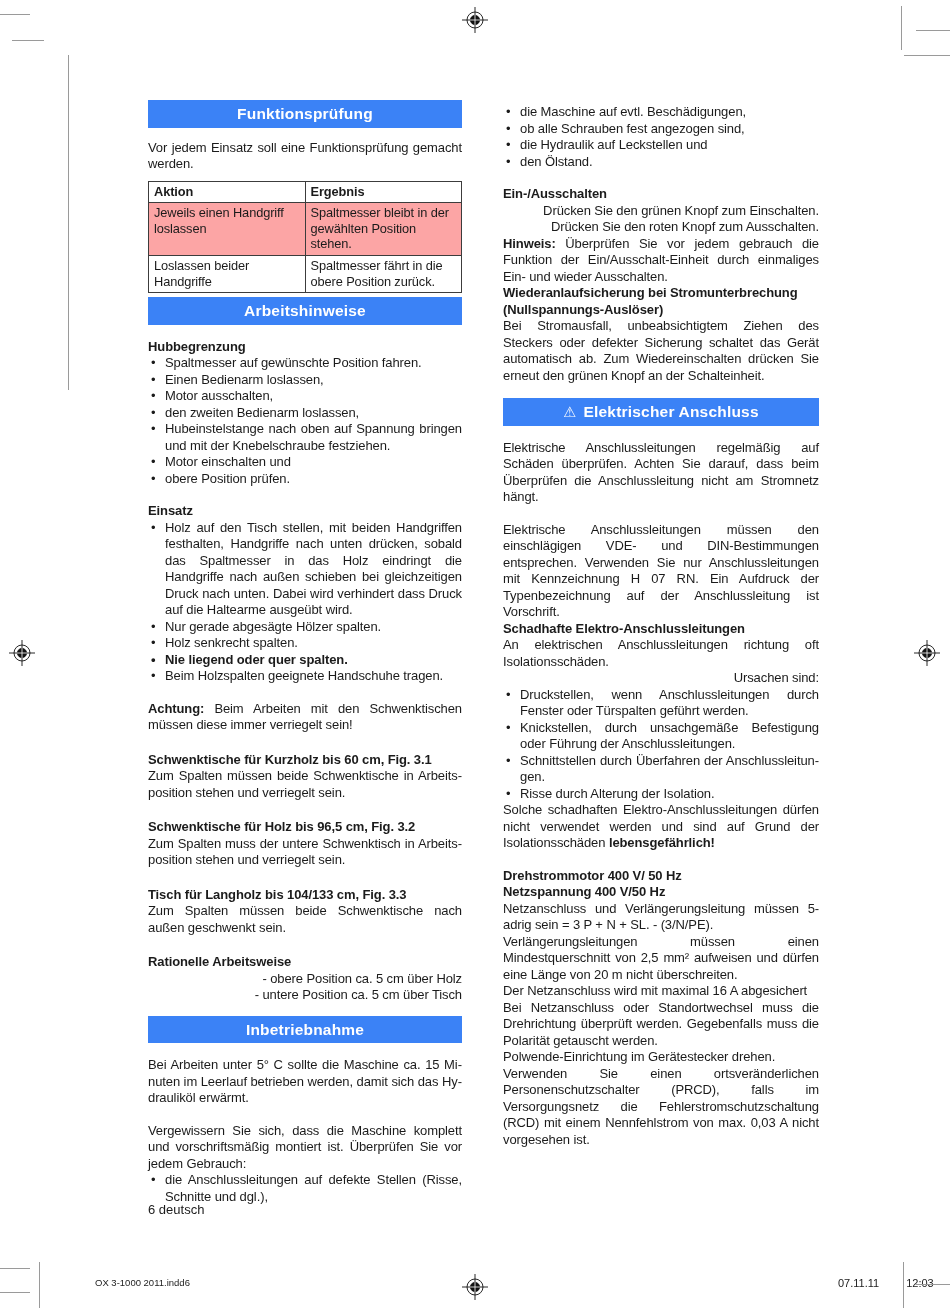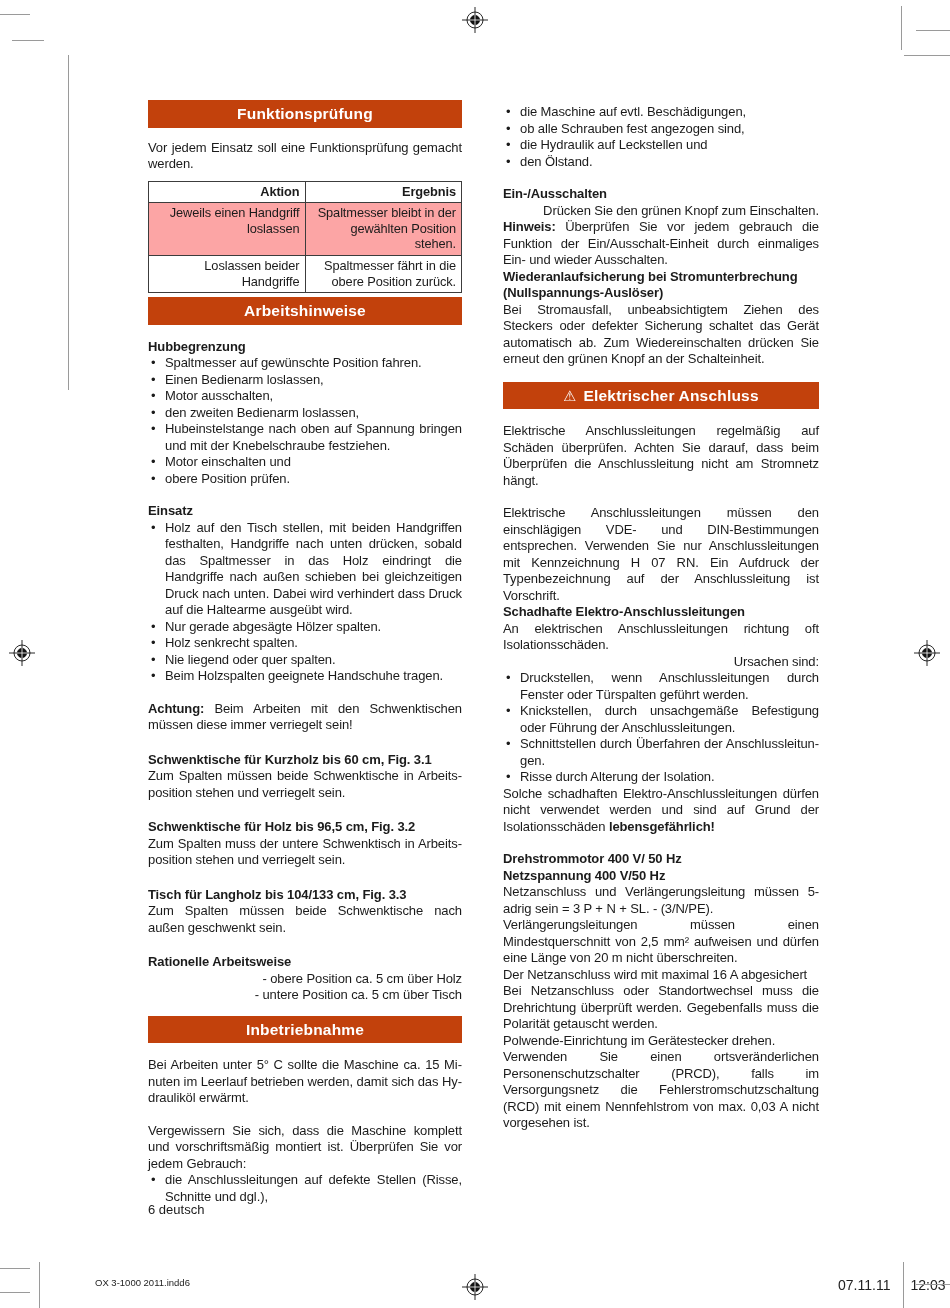--- a/index.html
+++ b/index.html
@@ -6,47 +6,47 @@
   body{
     width:950px;height:1308px;position:relative;background:#ffffff;
     font-family:"Liberation Sans","DejaVu Sans",sans-serif;
     color:#1b1b1b;overflow:hidden;
   }
   .col{position:absolute;top:100px;font-size:13px;line-height:1.27;letter-spacing:-0.1px;}
   #col-left{left:148px;width:314px;}
   #col-right{left:503px;width:316px;}
 
   .h-bar{
-    background:#c2410c;color:#ffffff;text-align:center;font-weight:bold;
+    background:#3b82f6;color:#ffffff;text-align:center;font-weight:bold;
     font-size:15.5px;line-height:1;padding:6px 4px 6px;letter-spacing:0.2px;
   }
   .warn-glyph{font-weight:bold;margin-right:7px;font-size:14.5px;}
 
   p{margin:0;text-align:justify;}
   .sub{font-weight:bold;text-align:left;}
   .line{text-align:right;}
 
   .bullet{display:flex;}
   .bullet::before{content:"\2022";flex:0 0 17px;padding-left:3px;box-sizing:border-box;}
   .bullet>span{flex:1;text-align:justify;}
-  .bullet.bold{font-weight:normal;}
+  .bullet.bold{font-weight:bold;}
 
   table{border-collapse:collapse;width:100%;font-size:12.8px;line-height:1.22;letter-spacing:-0.1px;}
-  th,td{border:1px solid #3c3c3c;padding:2px 5px 3px;text-align:right;vertical-align:top;}
+  th,td{border:1px solid #3c3c3c;padding:2px 5px 3px;text-align:left;vertical-align:top;}
   th{font-weight:bold;}
   td{font-weight:normal;}
   tr.shaded td{background:#fca5a5;}
 
   .mt4{margin-top:4px}.mt8{margin-top:8px}.mt12{margin-top:12px}
   .mt14{margin-top:14px}.mt16{margin-top:16px}.mt18{margin-top:18px}.mb14{margin-bottom:14px}
 
   .page-num{position:absolute;left:148px;top:1202px;font-size:13px;}
 
   .print-footer-left{position:absolute;left:95px;top:1277px;font-size:9.5px;color:#222;display:flex;gap:0;letter-spacing:0;}
-  .print-footer-right{position:absolute;left:838px;top:1277px;font-size:14px;color:#222;display:flex;gap:20px;letter-spacing:0;}
+  .print-footer-right{position:absolute;left:838px;top:1277px;font-size:11px;color:#222;display:flex;gap:27px;letter-spacing:0;}
 
   .mark{position:absolute;background:#9a9a9a;}
   .mark.h{height:1px;}
   .mark.v{width:1px;}
   .regmark{position:absolute;width:26px;height:26px;}
   .regmark svg{display:block;}
 </style>
 </head>
 <body>
 
@@ -161,20 +161,21 @@
     <div class="bullet">
         <span>die Hydraulik auf Leckstellen und</span>
       </div>
     <div class="bullet">
         <span>den Ölstand.</span>
       </div>
   </div>
 
   <p class="sub mt16">Ein-/Ausschalten</p>
   <p class="line">Drücken Sie den grünen Knopf zum Einschalten.</p>
+  <p class="line">Drücken Sie den roten Knopf zum Ausschalten.</p>
   <p><b>Hinweis:</b><span> Überprüfen Sie vor jedem gebrauch die Funkti­on der Ein/Ausschalt-Einheit durch einmaliges Ein- und wieder Ausschalten.</span></p>
   <p class="sub">Wiederanlaufsicherung bei Stromunterbrechung (Nullspan­nungs-Auslöser)</p>
   <p>Bei Stromausfall, unbeabsichtigtem Ziehen des Steckers oder defekter Sicherung schaltet das Gerät automatisch ab. Zum Wiedereinschalten drücken Sie erneut den grü­nen Knopf an der Schalteinheit.</p>
 
   <div class="h-bar mt14 mb14">
     <span class="warn-glyph">⚠</span><span>Elektrischer Anschluss</span>
   </div>
 
   <p>Elektrische Anschlussleitungen regelmäßig auf Schäden überprüfen. Achten Sie darauf, dass beim Überprüfen die Anschlussleitung nicht am Stromnetz hängt.</p>
   <p class="mt16">Elektrische Anschlussleitungen müssen den einschlägigen VDE- und DIN-Bestimmungen entsprechen. Verwenden Sie nur Anschlussleitungen mit Kennzeichnung H 07 RN. Ein Aufdruck der Typenbezeichnung auf der Anschluss­leitung ist Vorschrift.</p>

